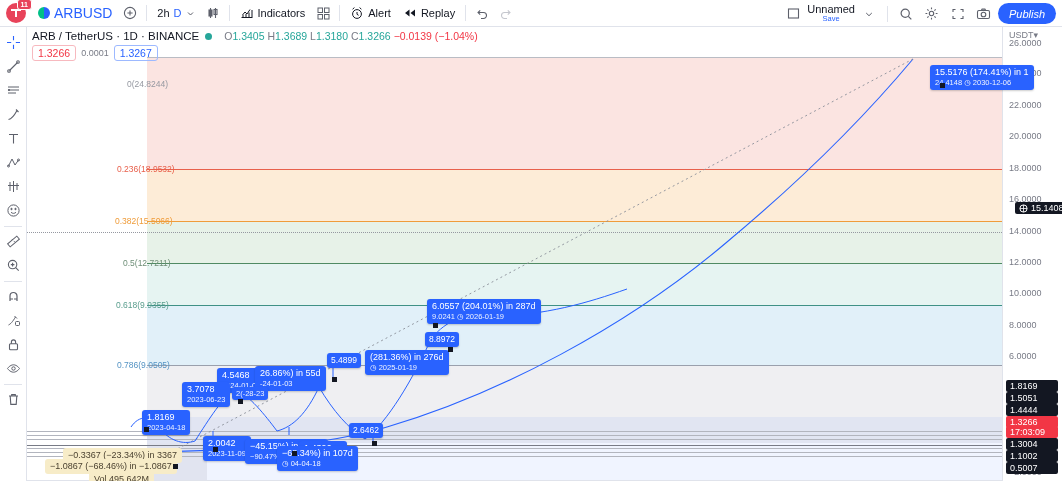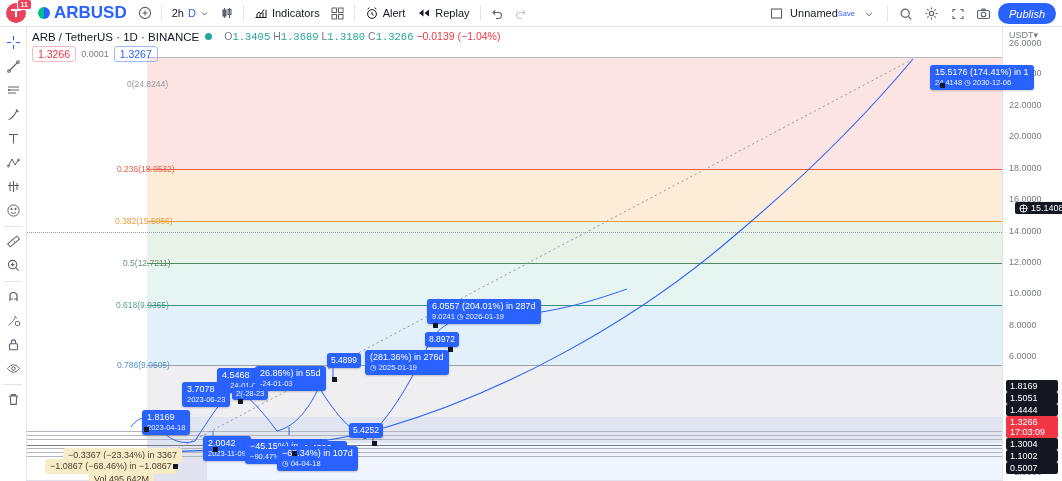--- a/index.html
+++ b/index.html
@@ -15,26 +15,26 @@
   .tbtn { height:21px; display:flex; align-items:center; gap:4px; padding:0 6px;
     border-radius:4px; font-size:11px; color:#131722; cursor:pointer; white-space:nowrap; }
   .sep { width:1px; height:16px; background:#e0e3eb; margin:0 4px; }
   .logo { position:relative; width:20px; height:20px; border-radius:50%;
     background:#e8435a; display:flex; align-items:center; justify-content:center;
     color:#fff; font-size:11px; font-weight:bold; margin-right:6px; }
   .logo .badge { position:absolute; top:-4px; right:-6px; background:#e8435a; color:#fff;
     font-size:7px; line-height:9px; padding:0 3px; border-radius:3px; border:1px solid #fff; }
   .sym-dot { width:12px; height:12px; border-radius:50%;
     background:conic-gradient(#2962ff 0 50%, #00c087 50% 100%); }
-  .sym-name { color:#2962ff; font-weight:bold; font-size:17px; }
+  .sym-name { color:#2962ff; font-weight:normal; font-size:14px; }
   .iconbtn { width:24px; height:22px; display:flex; align-items:center; justify-content:center;
     border-radius:4px; cursor:pointer; color:#5d606b; }
   .intv { font-size:11px; color:#131722; }
   .intv b { color:#2962ff; font-weight:normal; }
-  .unnamed { display:flex; flex-direction:row; align-items:center; line-height:1.05; cursor:pointer; }
+  .unnamed { display:flex; flex-direction:column; align-items:center; line-height:1.05; cursor:pointer; }
   .unnamed .u1 { font-size:11px; color:#131722; }
   .unnamed .u2 { font-size:7.5px; color:#2962ff; }
   .publish { background:#2962ff; color:#fff; font-size:11px; height:21px; padding:0 11px;
     border-radius:11px; display:flex; align-items:center; cursor:pointer;font-style:italic; }
 
   
   .leftbar { position:absolute; left:0; top:27px; width:27px; height:454px;
     background:#fff; border-right:1px solid #e0e3eb; display:flex; flex-direction:column;
     align-items:center; padding-top:4px; }
   .ltool { width:24px; height:23px; display:flex; align-items:center; justify-content:center;
@@ -52,21 +52,21 @@
     border-radius:50%; background:#f23645; }
   .rdiv { width:20px; height:1px; background:#e0e3eb; margin:3px 0; }
 
   
   .chartwrap { position:absolute; left:27px; top:27px; width:975px; height:454px; background:#fff; }
   .legend { position:absolute; left:5px; top:3px; z-index:30; }
   .legend-row1 { display:flex; align-items:center; gap:6px; font-size:11.5px; }
   .leg-title { color:#131722; }
   .leg-live { width:7px; height:7px; border-radius:50%; background:#26a69a; }
   .ohlc { font-size:10.5px; color:#787b86; margin-left:6px; }
-  .ohlc .v-up { color:#26a69a;font-family:Liberation Mono, monospace; }
+  .ohlc .v-up { color:#26a69a; }
   .ohlc .v-dn { color:#f23645; }
   .legend-row2 { display:flex; align-items:center; gap:5px; margin-top:3px; }
   .bid { border:1px solid #f7b9bf; color:#f23645; font-size:10.5px; padding:1px 5px; border-radius:3px; }
   .spread { font-size:9px; color:#787b86; }
   .ask { border:1px solid #9db9ff; color:#2962ff; font-size:10.5px; padding:1px 5px; border-radius:3px; }
 
   
   .pricescale { position:absolute; right:0; top:27px; width:60px; height:454px;
     border-left:1px solid #e0e3eb; background:#fff; }
   .ps-head { font-size:9px; color:#787b86; padding:3px 0 0 6px; }
@@ -511,21 +511,21 @@
       <div class="l2">2023-06-23</div>
     </div>
     <div class="pill sm" style="left:205px;top:360px;">
       <div class="l2">2(-28-23</div>
     </div>
     <div class="pill" style="left:115px;top:383px;">
       <div>1.8169</div>
       <div class="l2">2023-04-18</div>
     </div>
     <div class="pill sm" style="left:322px;top:396px;">
-      <div>5.4252</div>
+      <div>2.6462</div>
     </div>
     <div class="pill" style="left:176px;top:409px;">
       <div>2.0042</div>
       <div class="l2">2023-11-09</div>
     </div>
     <div class="pill" style="left:218px;top:412px;">
       <div>−45.15%) in 77d</div>
       <div class="l2">−90.47%) ◷ 23-07-04</div>
     </div>
     <div class="pill" style="left:272px;top:414px;">

